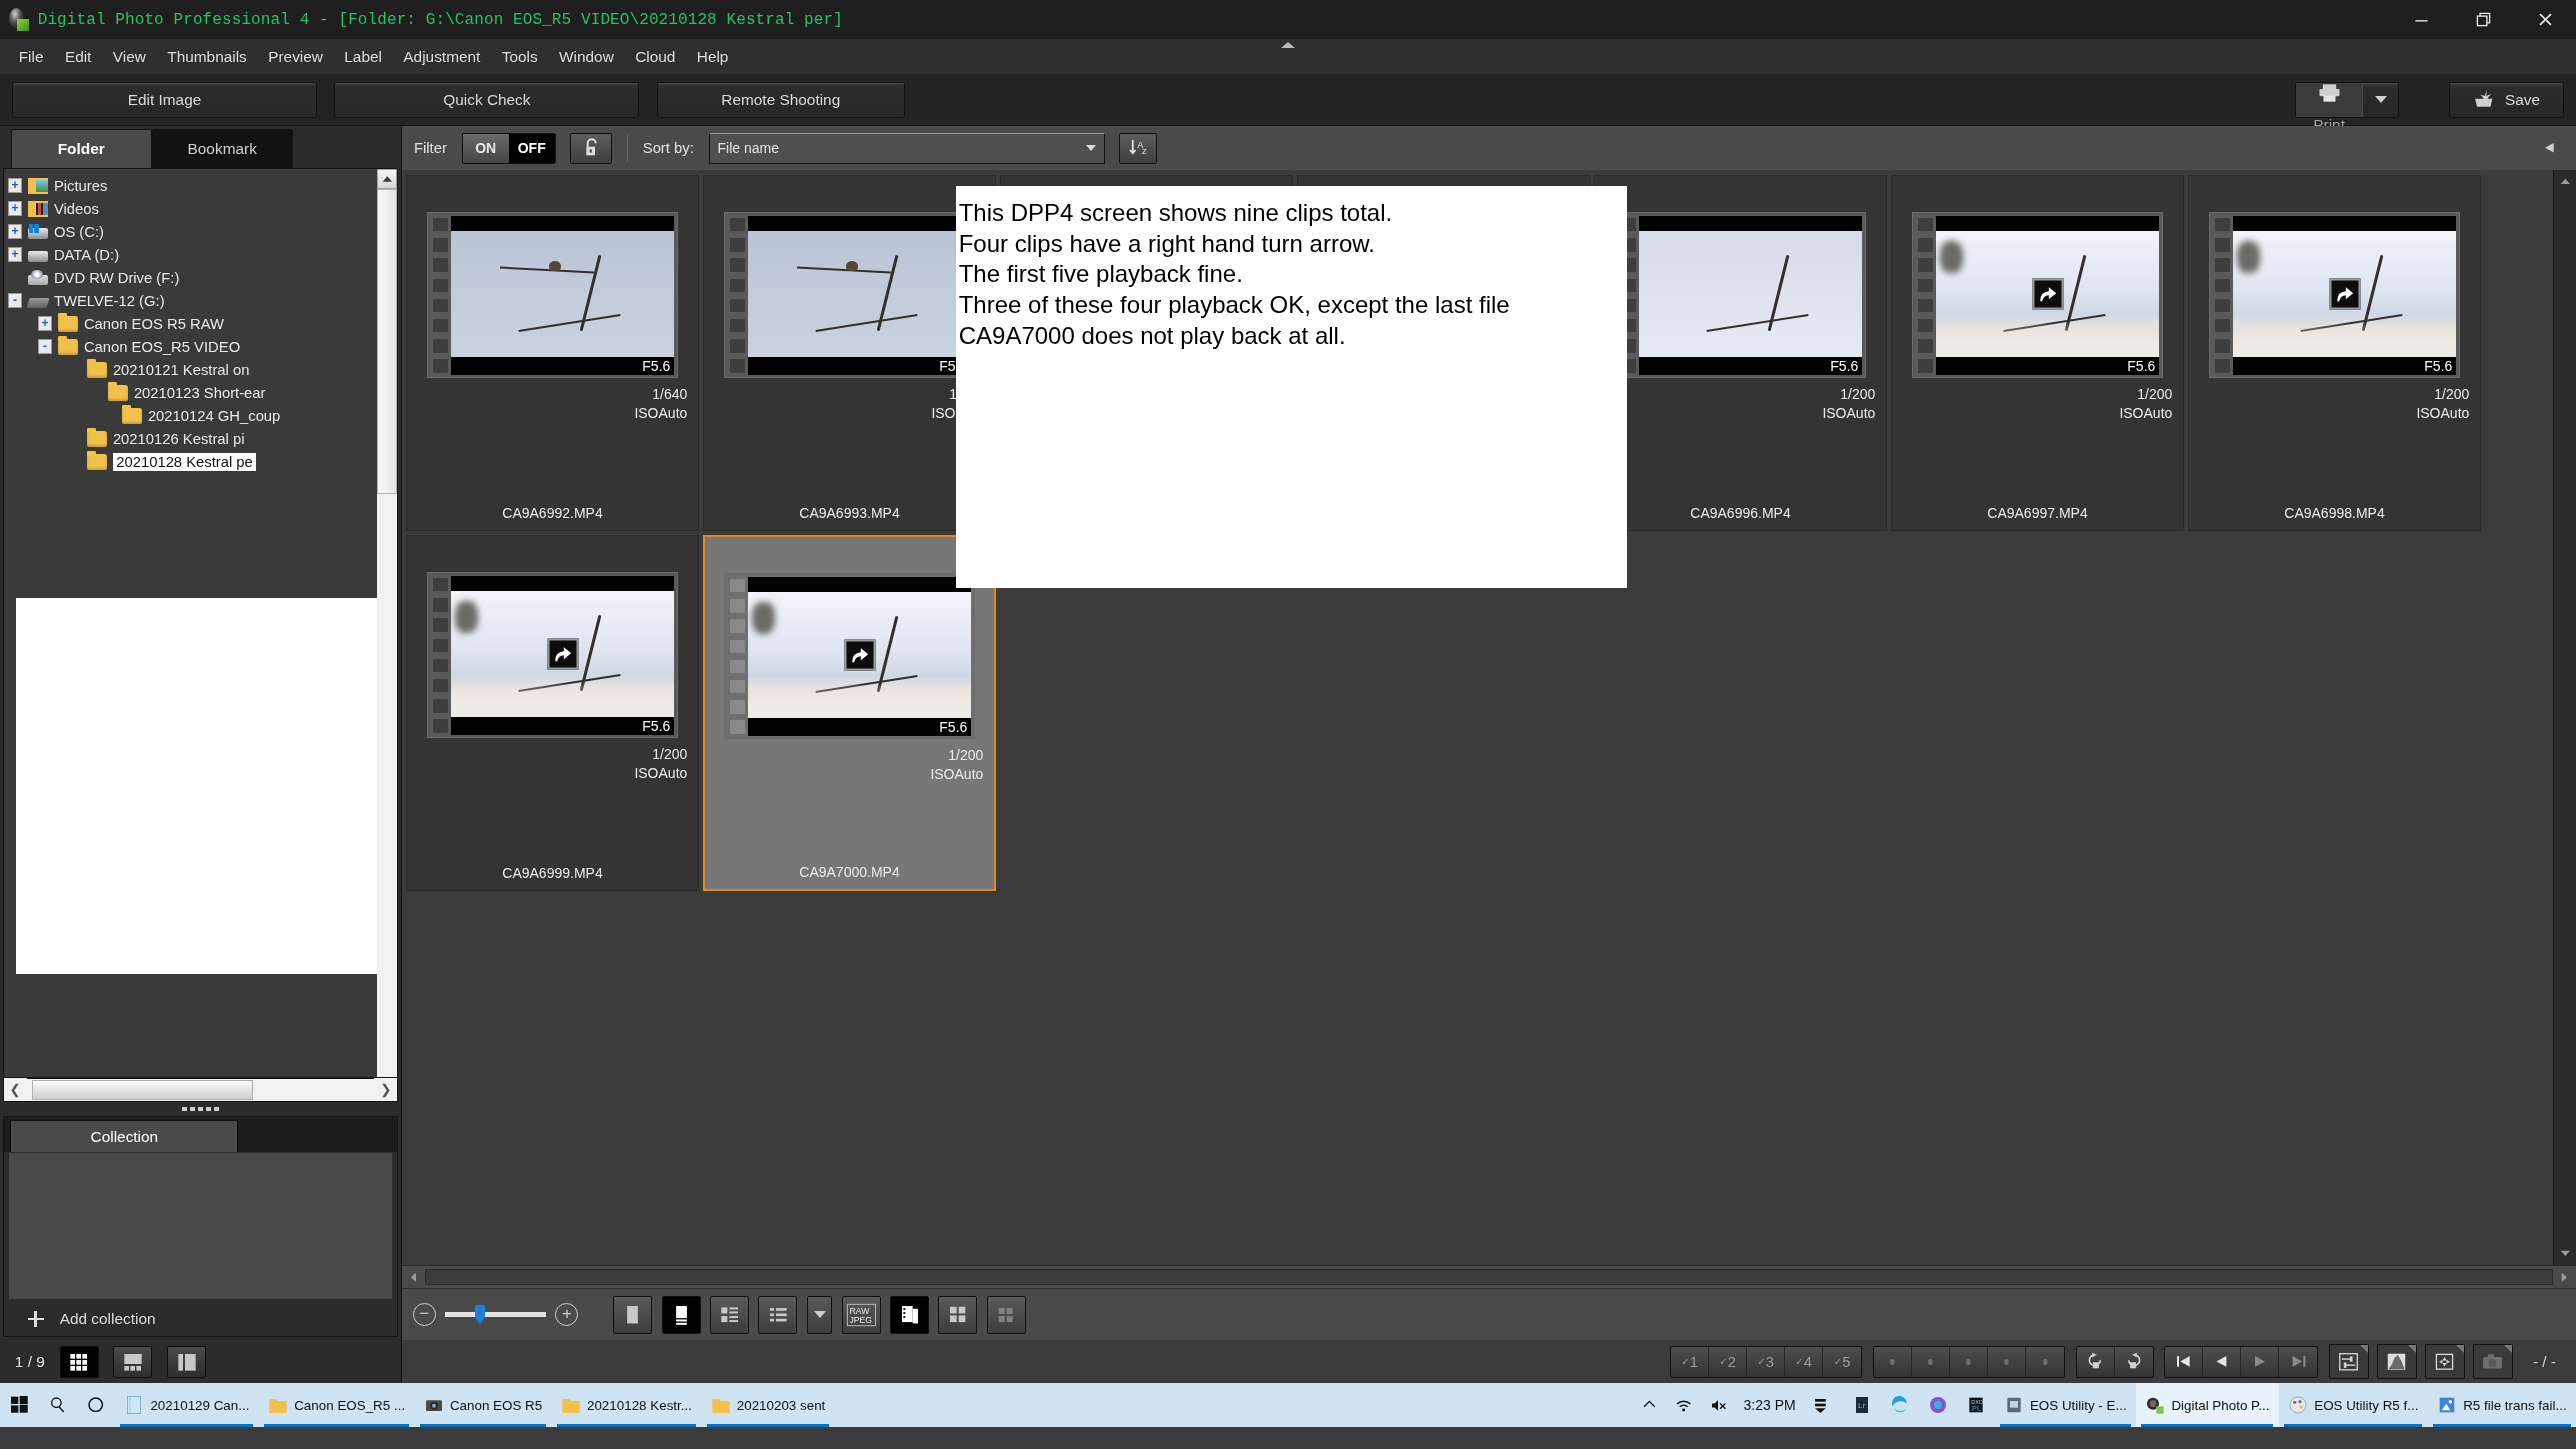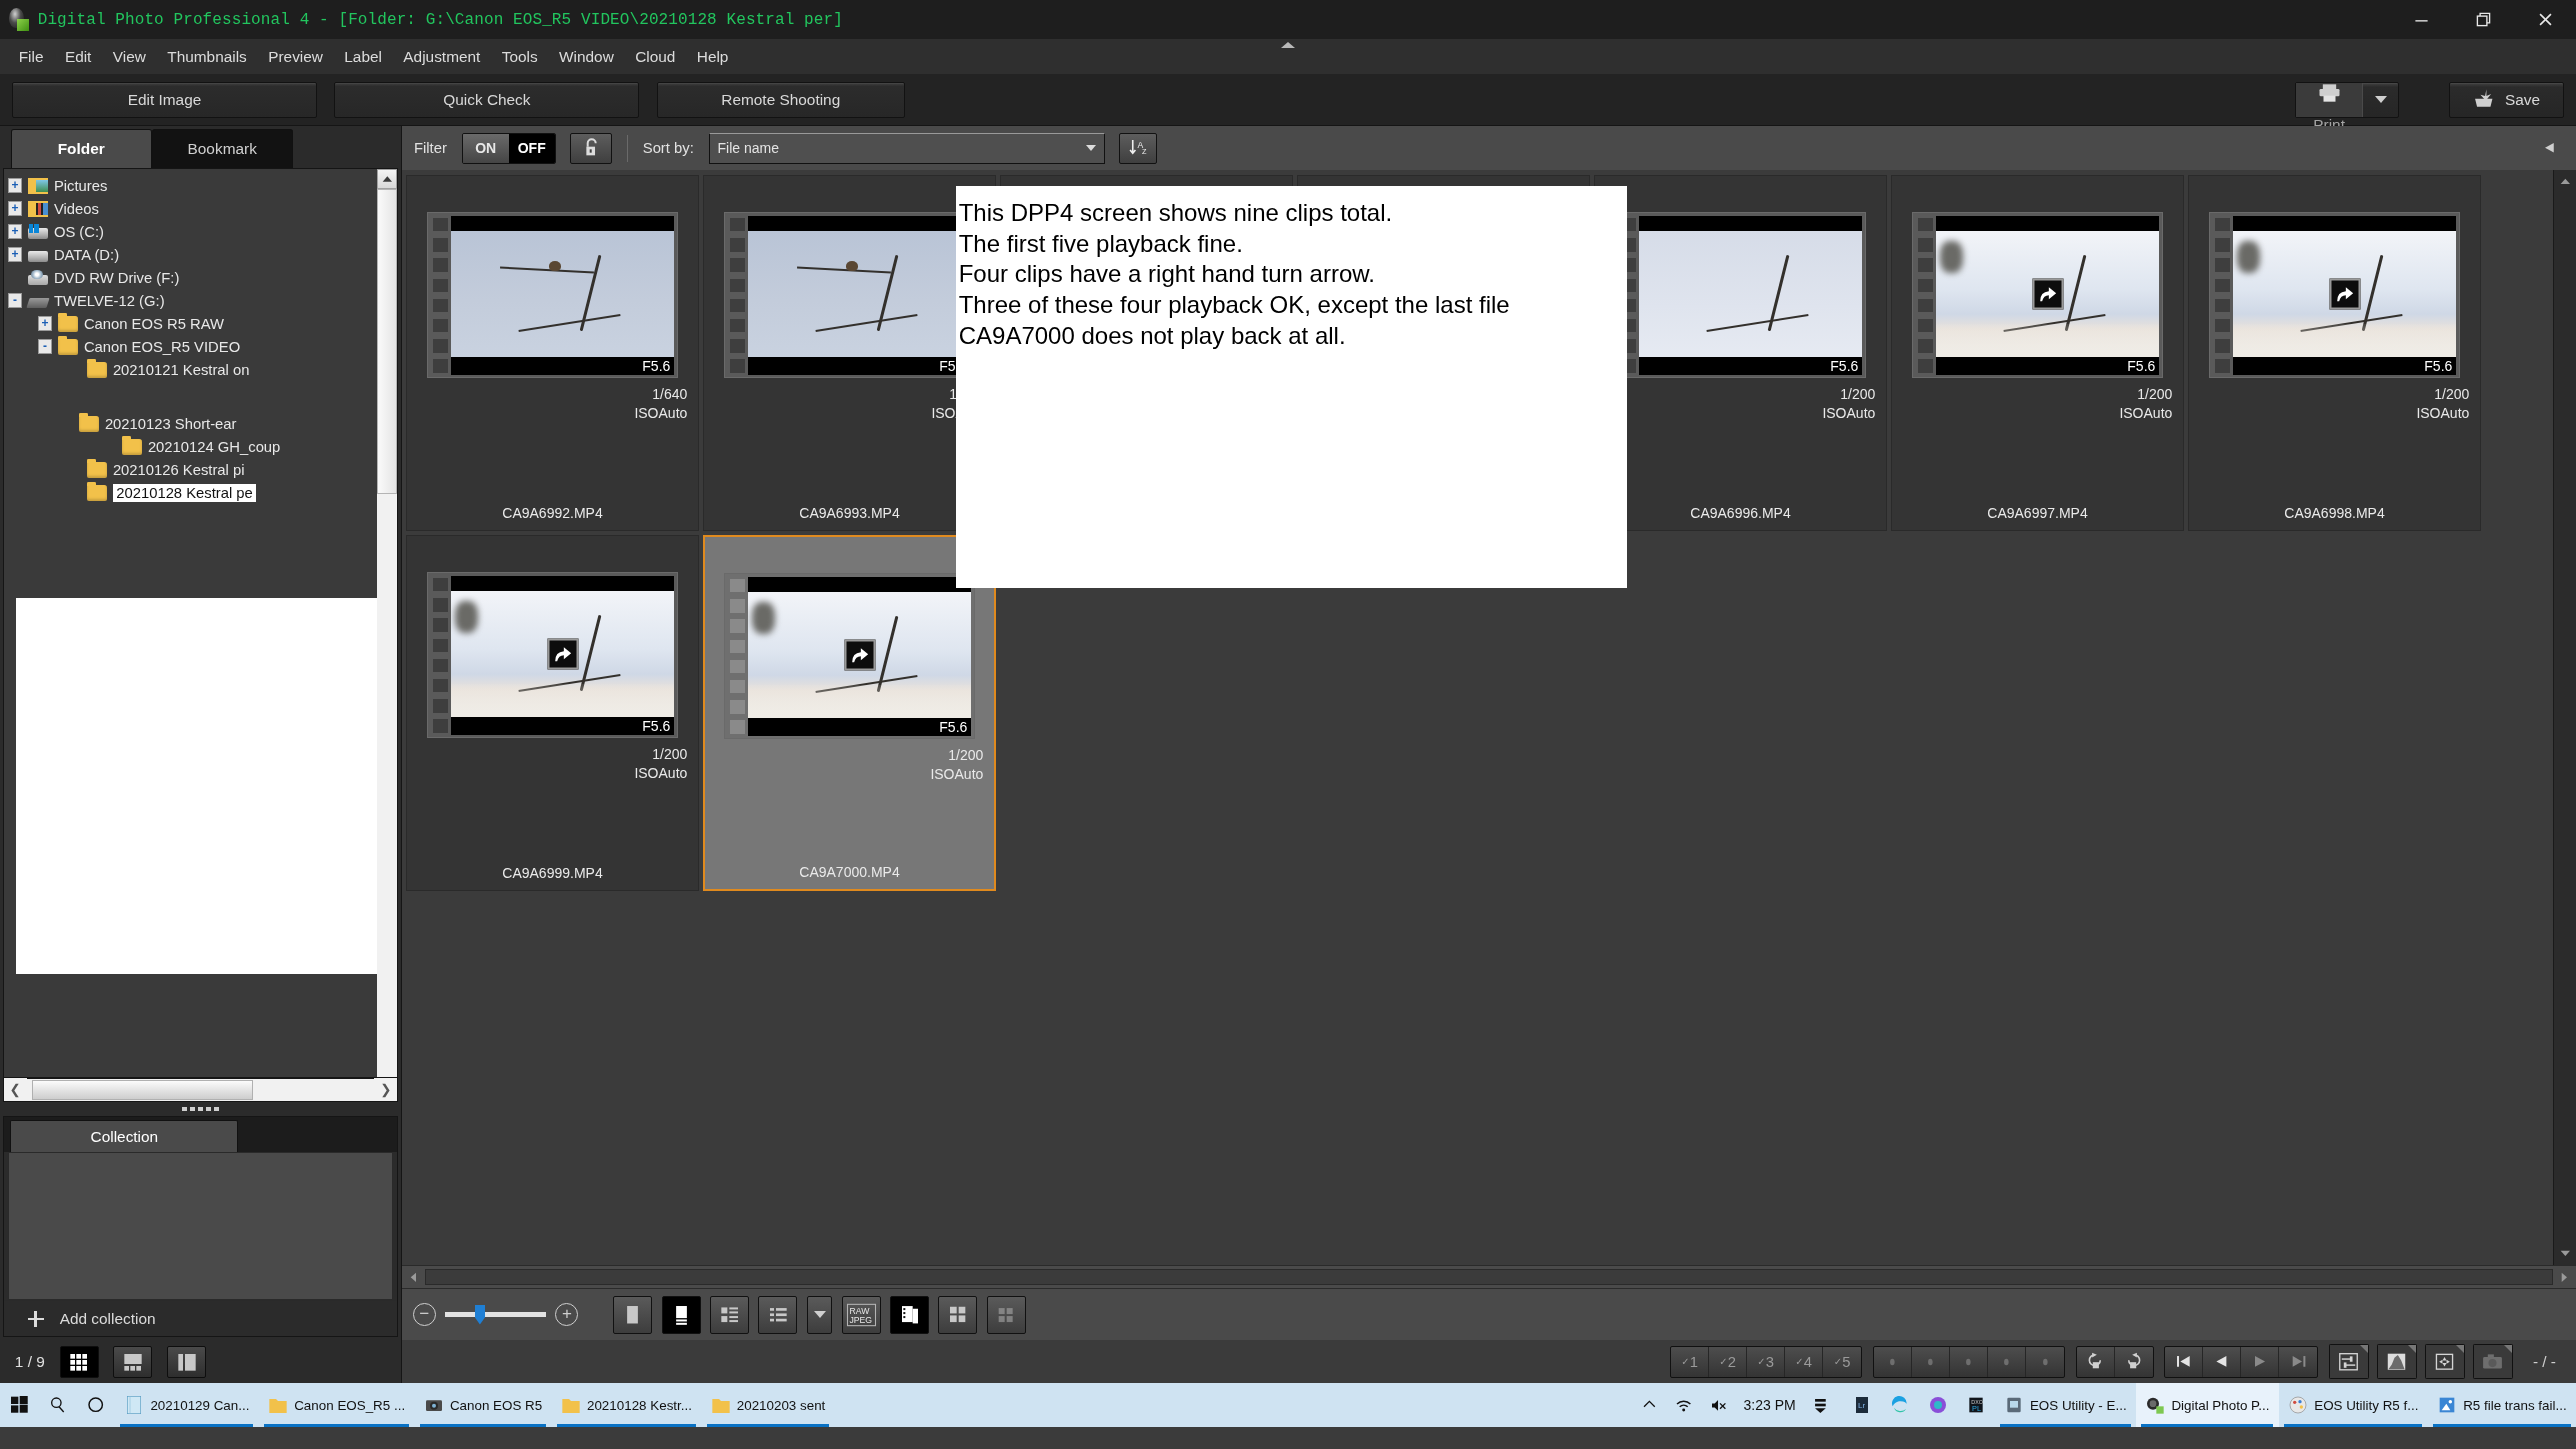--- a/index.html
+++ b/index.html
@@ -387,21 +387,21 @@
           <div class="trow" style="padding-left: 34px;">
             <span class="expander">-</span>
             <span class="ico folder-ico"></span>
             <span class="tlabel">Canon EOS_R5 VIDEO</span>
           </div>
           <div class="trow" style="padding-left: 63px;">
             <span class="expander none"></span>
             <span class="ico folder-ico"></span>
             <span class="tlabel">20210121 Kestral on</span>
           </div>
-          <div class="trow" style="padding-left: 55px; margin-top: 31px;">
+          <div class="trow" style="padding-left: 84px;">
             <span class="expander none"></span>
             <span class="ico folder-ico"></span>
             <span class="tlabel">20210123 Short-ear</span>
           </div>
           <div class="trow" style="padding-left: 98px;">
             <span class="expander none"></span>
             <span class="ico folder-ico"></span>
             <span class="tlabel">20210124 GH_coup</span>
           </div>
           <div class="trow" style="padding-left: 63px;">
@@ -835,22 +835,22 @@
               </div>
               <div class="meta">
                 <div>1/200</div>
                 <div>ISOAuto</div>
               </div>
               <div class="fname">CA9A7000.MP4</div>
             </div>
           </div>
         <div class="note">
           <div>This DPP4 screen shows nine clips total.</div>
+          <div>Four clips have a right hand turn arrow.</div>
           <div>The first five playback fine.</div>
-          <div>Four clips have a right hand turn arrow.</div>
           <div>Three of these four playback OK, except the last file</div>
           <div>CA9A7000 does not play back at all.</div>
         </div>
       </div>
       <div class="vscroll-main">
         <div class="ar">
             <svg width="10.7" height="6.7" viewBox="0 0 16 10">
               <polygon points="8,1 15,9 1,9" fill="#9a9a9a"></polygon>
             </svg>
           </div>

